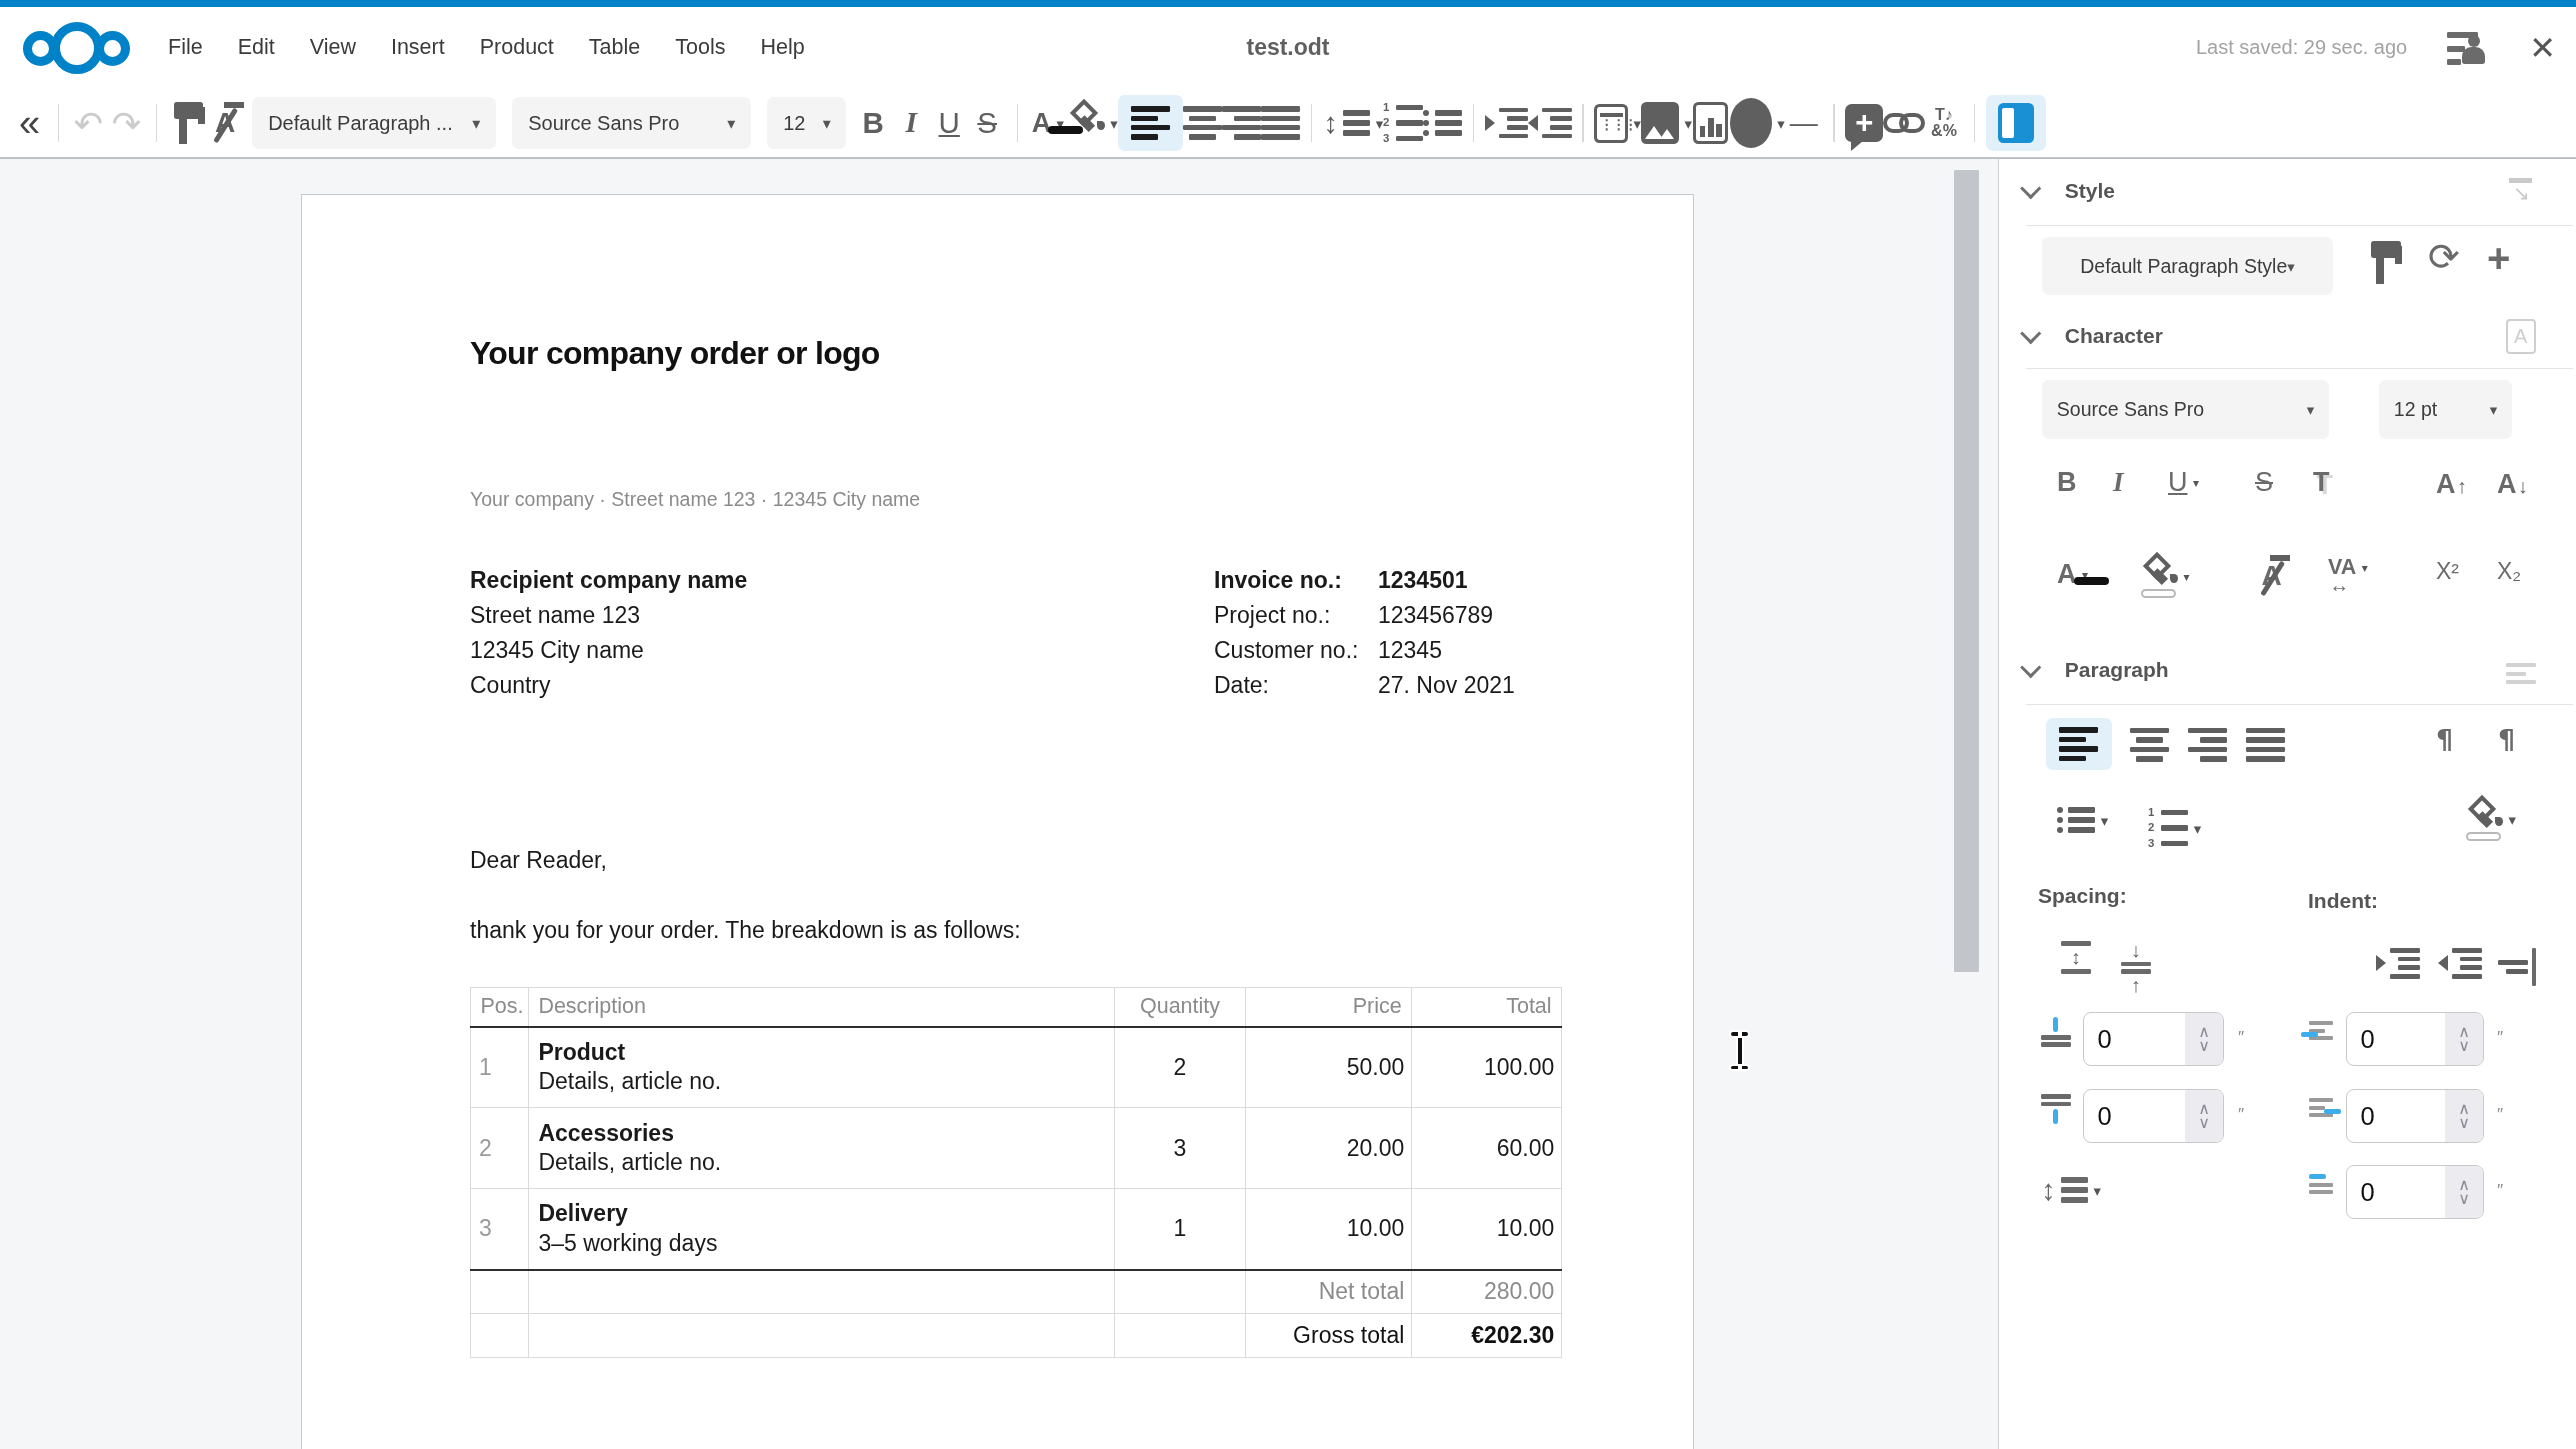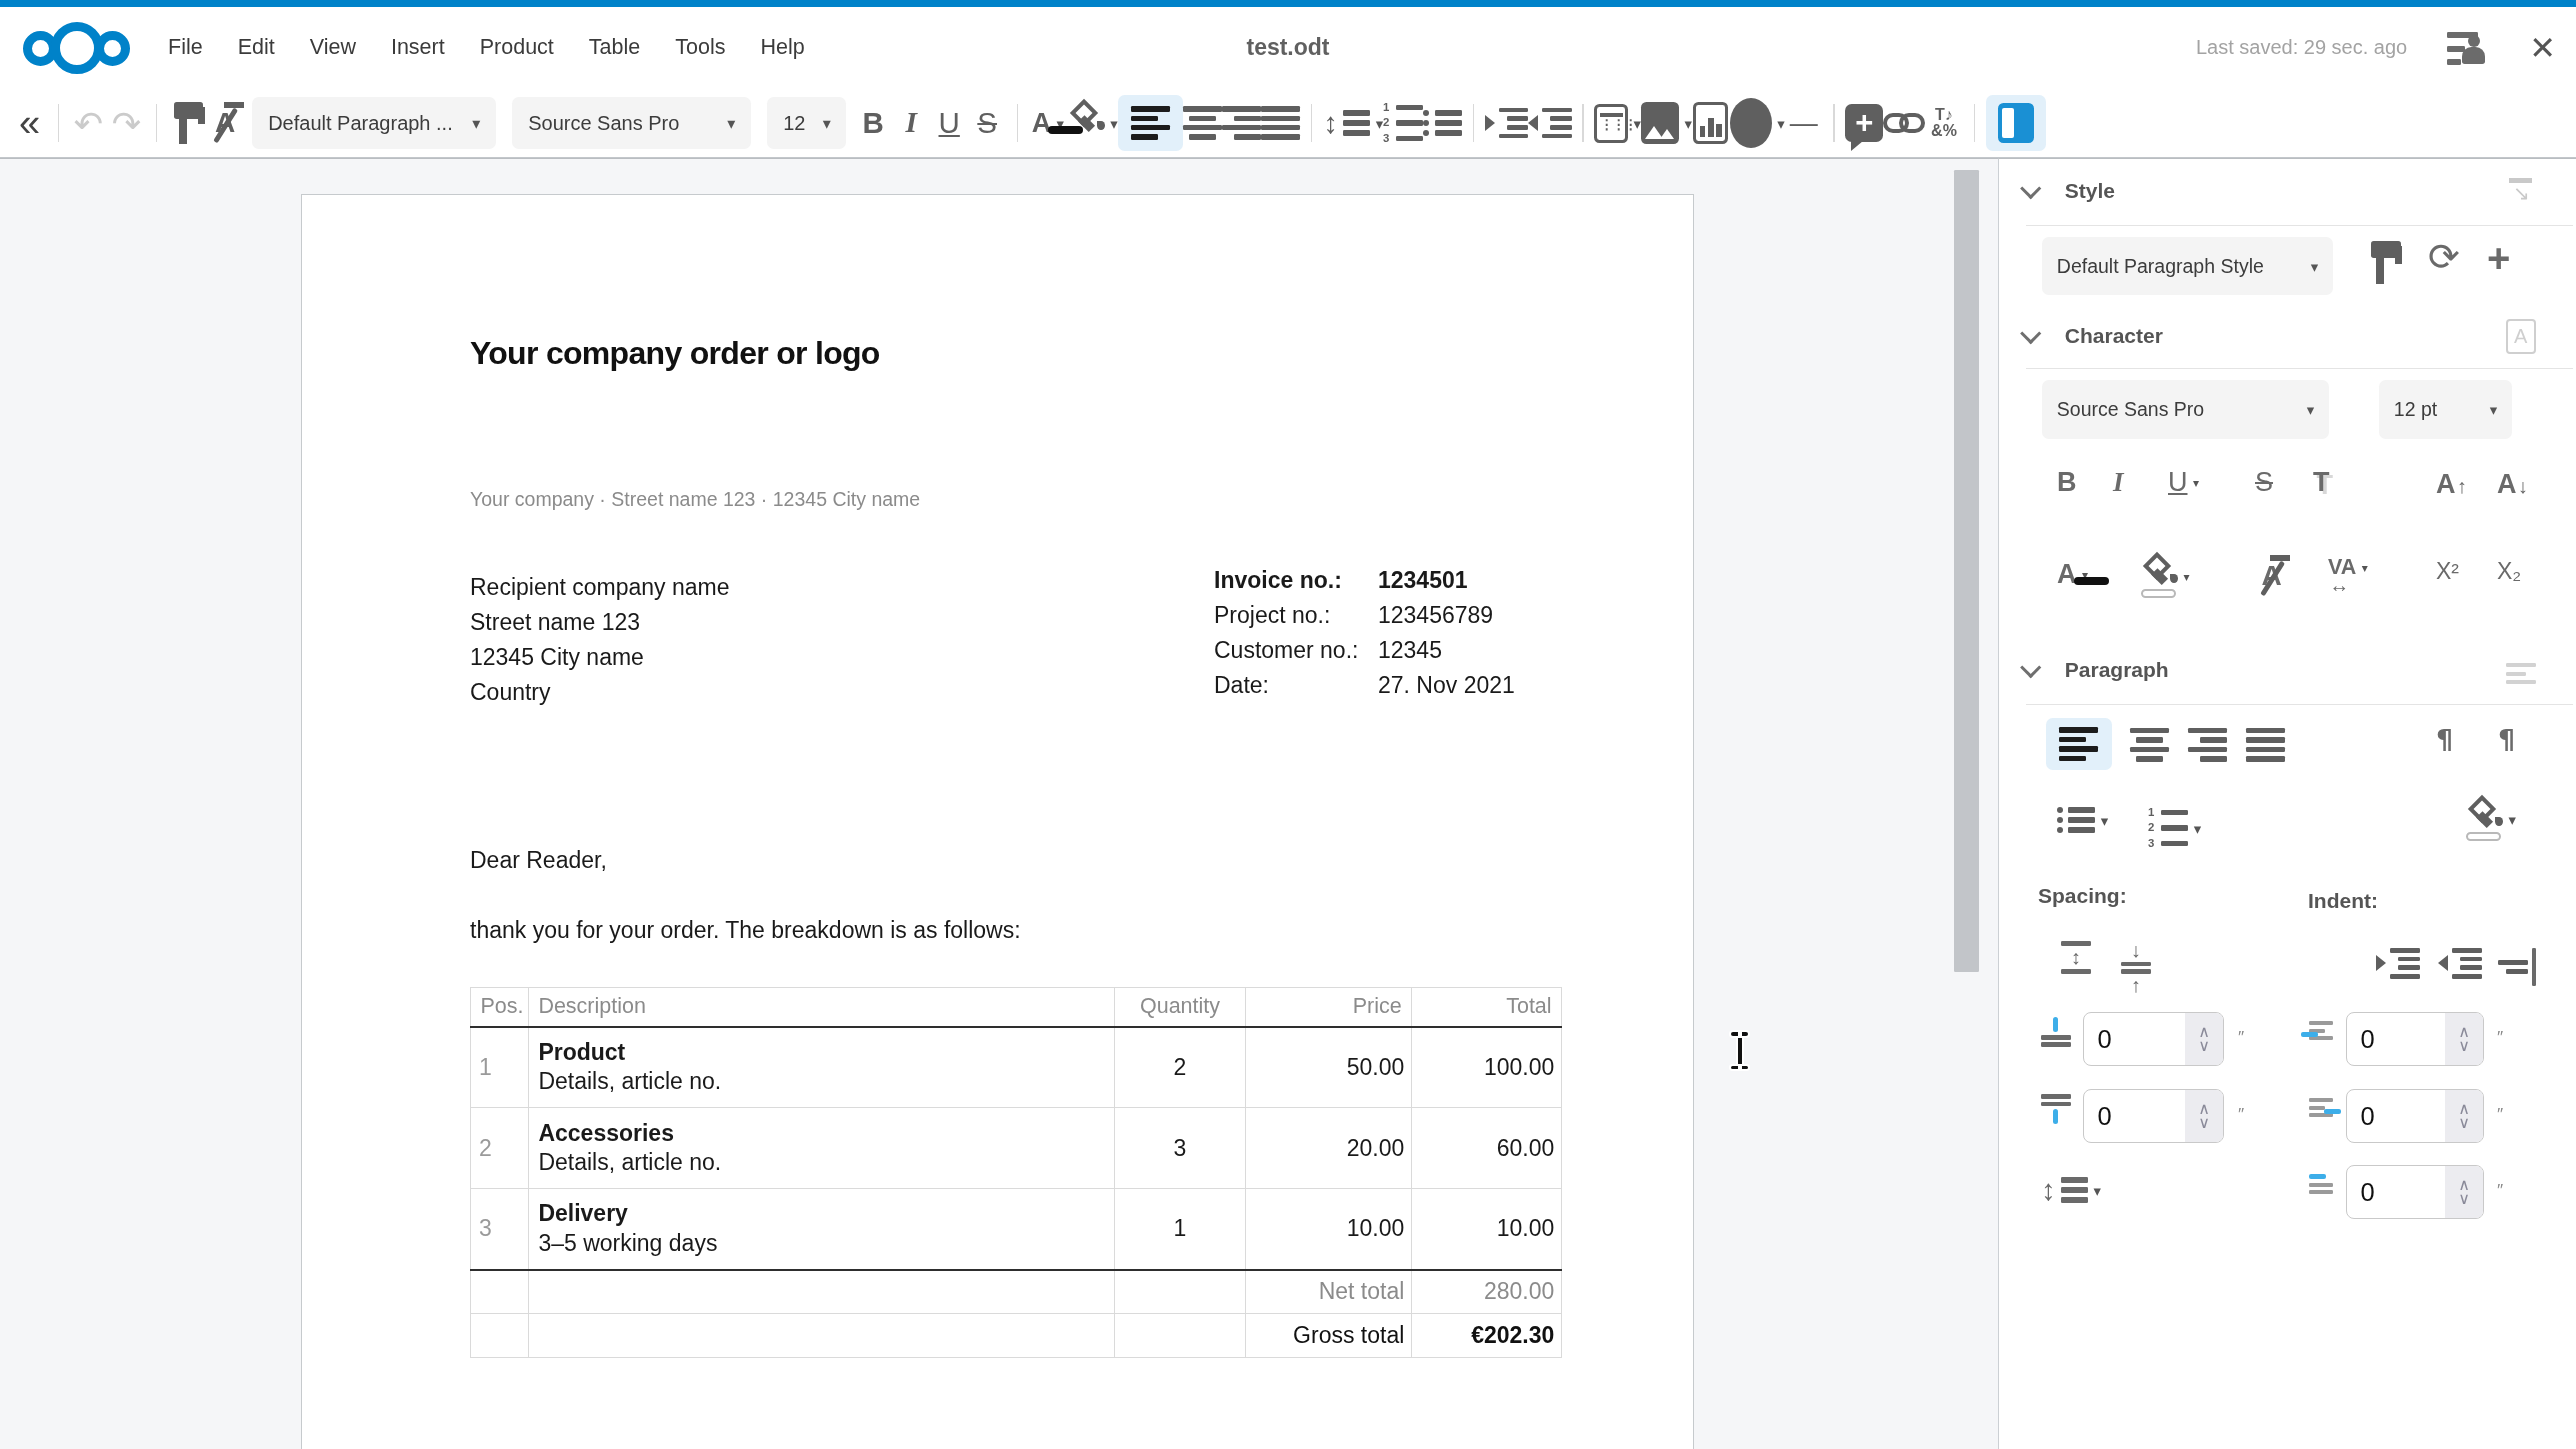--- a/index.html
+++ b/index.html
@@ -110,21 +110,21 @@
   .clearfmt:before { content:""; position:absolute; right:-1.3px; top:-5.4px; width:20px; height:6px; background:#5f5f5f; }
 
   
   .docarea { position:absolute; left:0; top:158px; width:1998px; height:1291px; background:#f5f6f8; border-top:1.3px solid #b9bdc1; }
   .page { position:absolute; left:301px; top:35px; width:1393px; height:1261px; background:#fff; border:1.3px solid #c6cacd; }
   .pagein { position:absolute; left:168px; top:0; width:1091px; height:100%; }
   .doc-heading { position:absolute; left:0; top:140px; font-size:32px; font-weight:bold; color:#111; letter-spacing:-0.7px; }
   .company-line { position:absolute; left:0; top:293px; font-size:19.5px; color:#8b8b8b; }
   .info-row { position:absolute; left:0; top:368px; width:100%; display:flex; font-size:23px; color:#1a1a1a; line-height:35px; }
   .recipient { width:744px; }
-  .recipient .rname { font-weight:normal;margin-top:7px; }
+  .recipient .rname { font-weight:bold; }
   .invmeta .mrow { display:flex; }
   .invmeta .mlabel { width:164px; }
   .invmeta .m-bold { font-weight:bold; }
   .salutation { position:absolute; left:0; top:652px; font-size:23px; color:#1a1a1a; }
   .bodyline  { position:absolute; left:0; top:722px; font-size:23px; color:#1a1a1a; }
   .invtable { position:absolute; left:0; top:792px; width:1091px; border-collapse:collapse; table-layout:fixed; font-size:23px; color:#1a1a1a; }
   .invtable col.c-pos{width:58px;} .invtable col.c-desc{width:586px;} .invtable col.c-qty{width:131px;}
   .invtable col.c-price{width:166px;} .invtable col.c-total{width:150px;}
   .invtable td, .invtable th { border:1.3px solid #dadada; font-weight:normal; vertical-align:middle; }
   .invtable thead th { height:39px; color:#8b8b8b; font-size:21.5px; text-align:left; padding:0 9.4px; }
@@ -543,21 +543,21 @@
 </div>
 
 <div class="sidebar">
 
   <div class="sb-abs sb-head" style="left:27px; top:20px;">
     <span class="sb-chev"></span>
     <span class="sb-title">Style</span>
   </div>
   <div class="sb-abs expandic" style="left:510px; top:19px;"></div>
   <div class="sb-sep" style="top:66px;"></div>
-  <div class="sb-dd" style="left:43px; top:78px; width:291px; height:58px;">
+  <div class="sb-dd" style="left:43px; top:78px; width:291px; height:58px;justify-content:center;">
     <span class="dtxt">Default Paragraph Style</span>
       <span class="caret">▾</span>
   </div>
   <div class="sb-ic" style="left:368px; top:82px;">
     <span class="rollic">
         <i class="r1"></i>
         <i class="r2"></i>
         <i class="r3"></i>
       </span>
   </div>

